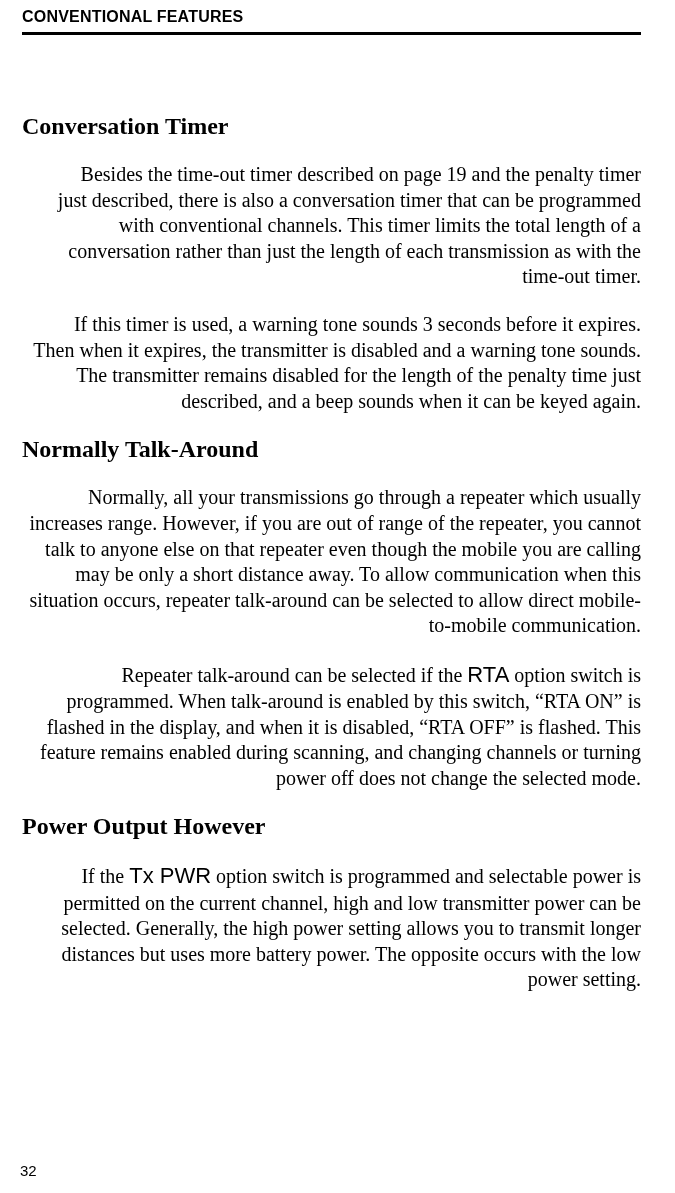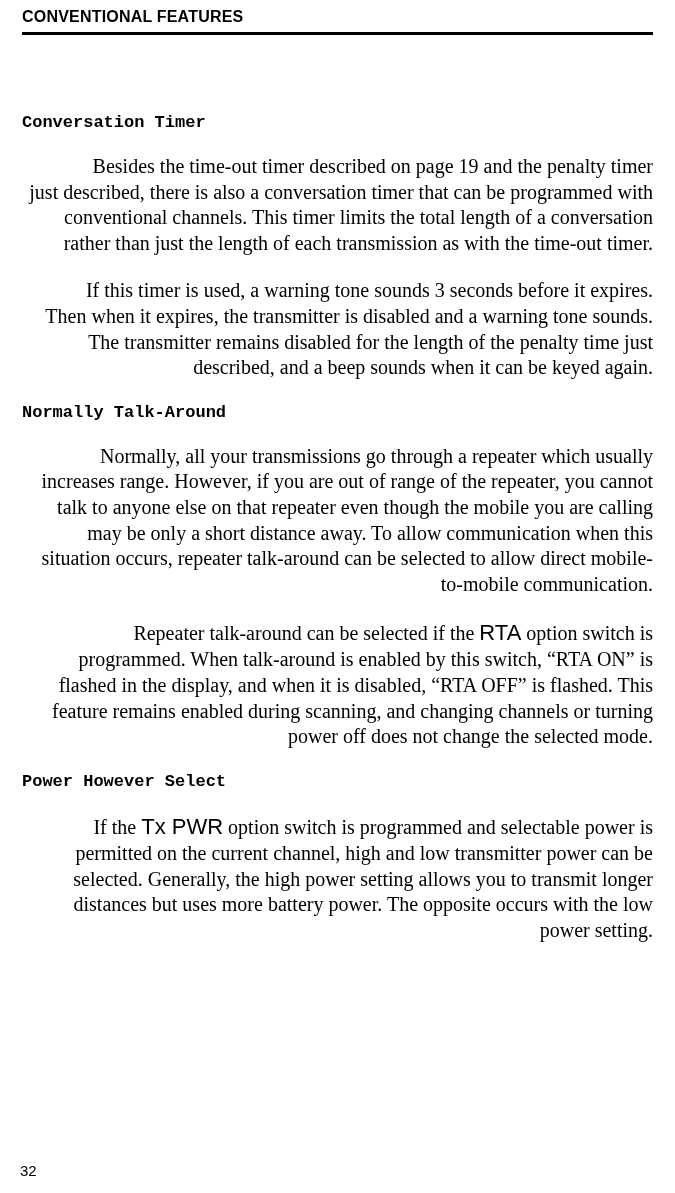--- a/index.html
+++ b/index.html
@@ -7,37 +7,37 @@
     padding: 0;
     font-family: "Times New Roman", Times, serif;
     background: #fff;
     color: #000;
     width: 675px;
     height: 1193px;
     box-sizing: border-box;
     position: relative;
   }
   .page {
-    padding: 8px 22px 0 22px;
+    padding: 8px 34px 0 22px;
   }
   .running-head {
     font-family: Arial, Helvetica, sans-serif;
     font-weight: bold;
     font-size: 16px;
     letter-spacing: 0.2px;
     margin-bottom: 6px;
   }
   .rule {
     border-bottom: 3px solid #000;
     margin-bottom: 78px;
   }
   .section-heading {
-    font-family: Liberation Mono, monospace;
+    font-family: Liberation Serif, serif;
     font-weight: bold;
-    font-size: 17px;
+    font-size: 24px;
     margin: 0 0 22px 0;
   }
   .body-text {
     font-size: 20px;
     line-height: 1.28;
     margin: 0 0 22px 0;
     text-align: right;
   }
   .body-text .indent {
     display: inline-block;
@@ -63,17 +63,17 @@
   <div class="rule"></div>
 
   <h2 class="section-heading">Conversation Timer</h2>
   <p class="body-text"><span class="indent"></span><span>Besides the time-out timer described on page 19 and the penalty timer just described, there is also a conversation timer that can be programmed with conventional channels. This timer limits the total length of a conversation rather than just the length of each transmission as with the time-out timer.</span></p>
   <p class="body-text"><span class="indent"></span><span>If this timer is used, a warning tone sounds 3 seconds before it expires. Then when it expires, the transmitter is disabled and a warning tone sounds. The transmitter remains disabled for the length of the penalty time just described, and a beep sounds when it can be keyed again.</span></p>
 
   <h2 class="section-heading">Normally Talk-Around</h2>
   <p class="body-text"><span class="indent"></span><span>Normally, all your transmissions go through a repeater which usually increases range. However, if you are out of range of the repeater, you cannot talk to anyone else on that repeater even though the mobile you are calling may be only a short distance away. To allow communica­tion when this situation occurs, repeater talk-around can be selected to allow direct mobile-to-mobile communication.</span></p>
   <p class="body-text"><span class="indent"></span><span>Repeater talk-around can be selected if the </span><span class="opt">RTA</span><span> option switch is programmed. When talk-around is enabled by this switch, “RTA ON” is flashed in the display, and when it is disabled, “RTA OFF” is flashed. This feature remains enabled during scanning, and changing channels or turning power off does not change the selected mode.</span></p>
 
-  <h2 class="section-heading">Power However Select</h2>
+  <h2 class="section-heading">Power Output However</h2>
   <p class="body-text"><span class="indent"></span><span>If the </span><span class="opt">Tx PWR</span><span> option switch is programmed and selectable power is permitted on the current channel, high and low transmitter power can be selected. Generally, the high power setting allows you to transmit longer distances but uses more battery power. The opposite occurs with the low power setting.</span></p>
 </div>
 
 <div class="page-number">32</div>
 
 </body></html>

